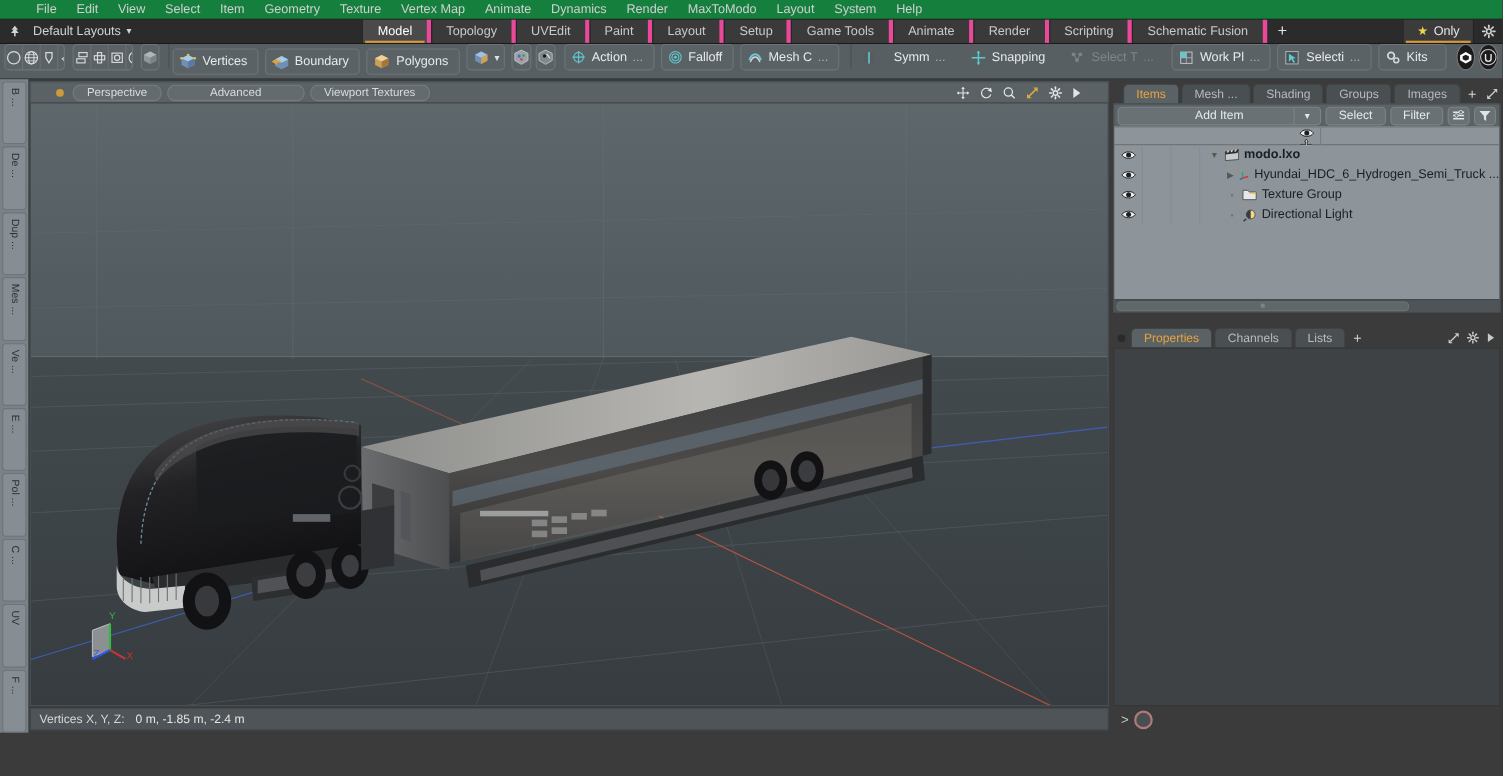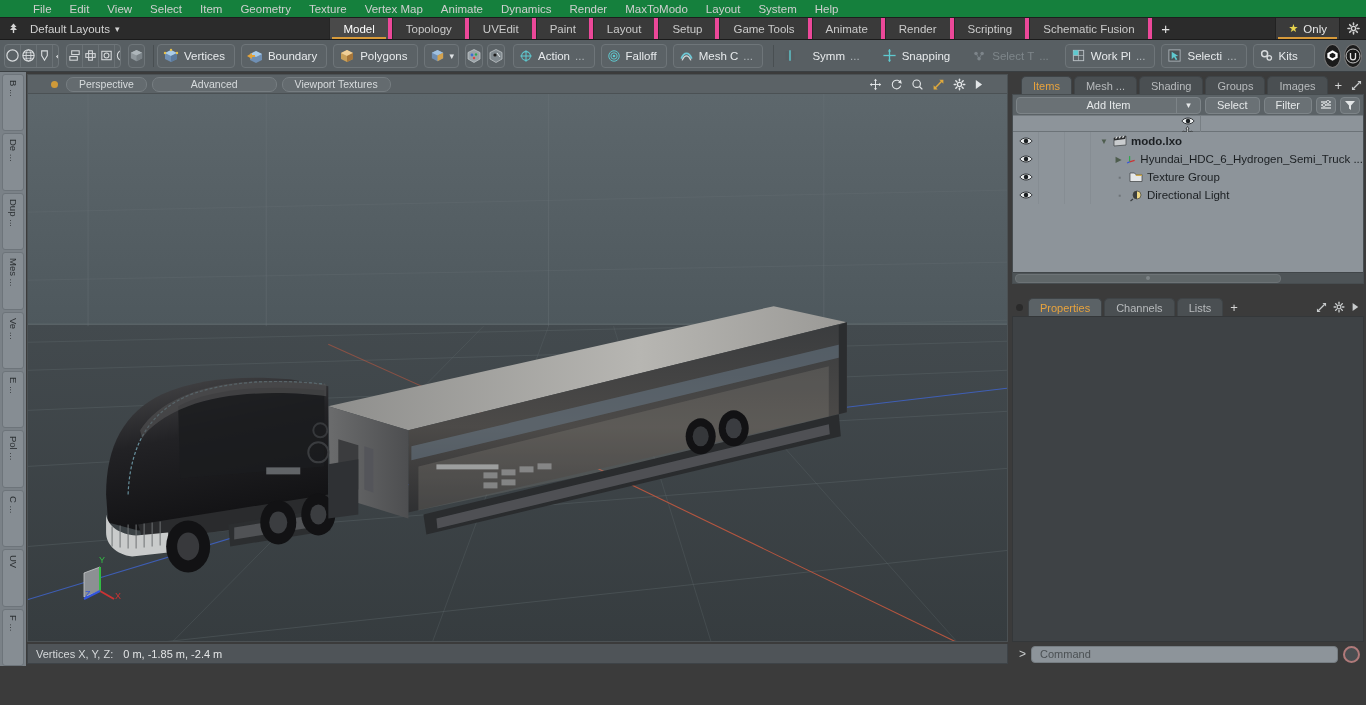--- a/index.html
+++ b/index.html
@@ -60,21 +60,21 @@
   }
   .only-btn::after {
     content:""; position:absolute; left:2px; right:2px; bottom:0; height:2px; background:#d79a3a;
   }
   .star { color: #e8d44d; font-size: 11px; }
   .gear-slot { width: 26px; display: flex; align-items: center; justify-content: center; background:#2b2b2b; }
 
   
   .toolbar {
     height: 32px; background: #585f63;
-    display: flex; align-items: center; gap: 0px; padding: 0 4px;
+    display: flex; gap: 0px; padding: 0 4px;
     border-bottom: 1px solid #3a3f42;
   }
   .tgroup {
     display: flex; align-items: center; height: 24px;
     border: 1px solid #6e7579; border-radius: 4px; background: #5b6266;
     margin-right: 7px; overflow: hidden;
   }
   .tbtn {
     width: 25px; height: 22px; display: flex; align-items: center; justify-content: center;
     cursor: default;
@@ -973,18 +973,17 @@
                 <polygon points="2,1 9,6 2,11" fill="#c9cccd"></polygon>
               </svg>
           </span>
         </div>
       </div>
 
       <div class="props-body"></div>
 
       <div class="cmdbar">
         <span class="cmd-caret">&gt;</span>
-        <div class="cmd-input">Command</div>
         <div class="cmd-rec"></div>
       </div>
     </div>
   </div>
 </div>
 
 </body></html>

